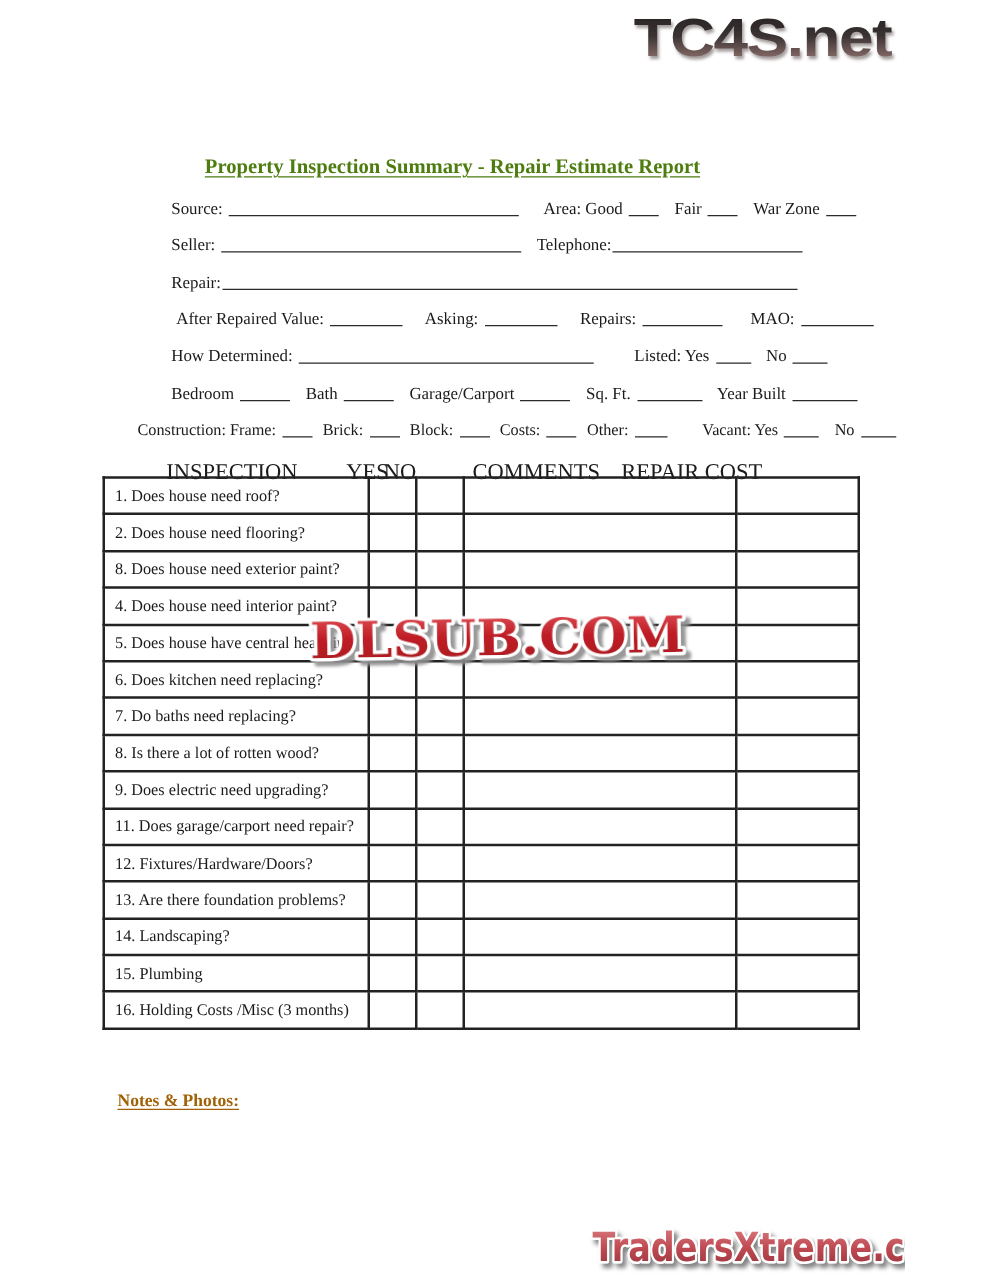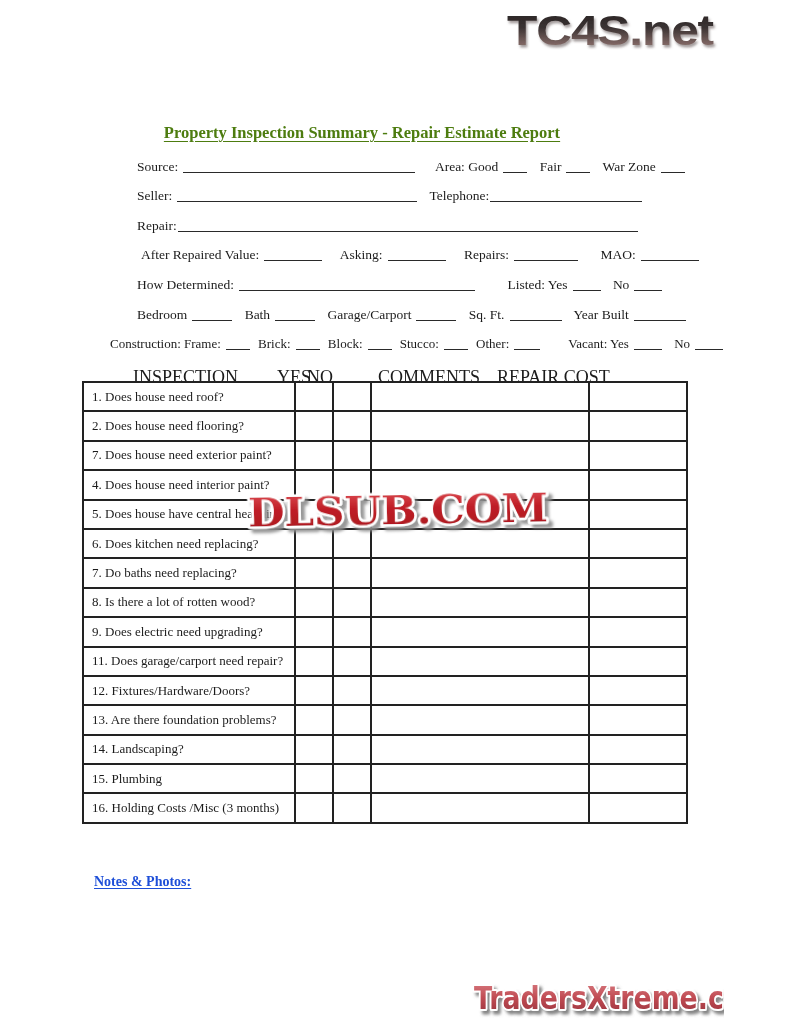--- a/index.html
+++ b/index.html
@@ -36,21 +36,21 @@
   }
   table.insp td {
     border:2px solid #222222; height:27.4px; font-size:13px;
     color:#1b1b1b; padding:0; vertical-align:middle;
   }
   table.insp td.c1 { padding-left:8px; }
 
   
   .notes {
     position:absolute; left:94px; top:874px; font-size:14px; font-weight:bold;
-    text-decoration:underline; text-underline-offset:2px; color:#1d4ed8;
+    text-decoration:underline; text-underline-offset:2px; color:#a16207;
   }
 </style>
 </head>
 <body>
 
 <div class="page">
 
   <div class="tc4s-wrap">
     <svg width="218" height="54" viewBox="0 0 218 54">
       <defs>
@@ -104,21 +104,21 @@
     <span>Bath</span><span class="bl" style="width:40px;"></span>
     <span>Garage/Carport</span><span class="bl" style="width:40px;"></span>
     <span>Sq. Ft.</span><span class="bl" style="width:52px;"></span>
     <span>Year Built</span><span class="bl last" style="width:52px;"></span>
   </div>
 
   <div class="fl" style="top:336px; left:110px; font-size:13px;">
     <span>Construction: Frame:</span><span class="bl" style="width:24px; margin-right:5px;"></span>
     <span>Brick:</span><span class="bl" style="width:24px; margin-right:5px;"></span>
     <span>Block:</span><span class="bl" style="width:24px; margin-right:5px;"></span>
-    <span>Stucco:</span><span class="bl" style="width:24px; margin-right:5px;"></span>
+    <span>Costs:</span><span class="bl" style="width:24px; margin-right:5px;"></span>
     <span>Other:</span><span class="bl" style="width:26px;"></span><span class="gap" style="width:16px;"></span>
     <span>Vacant: Yes</span><span class="bl" style="width:28px;"></span>
     <span>No</span><span class="bl last" style="width:28px;"></span>
   </div>
 
   <span class="thdr" style="left:133px;">INSPECTION</span>
   <span class="thdr" style="left:277px;">YES</span>
   <span class="thdr" style="left:307px;">NO</span>
   <span class="thdr" style="left:378px;">COMMENTS</span>
   <span class="thdr" style="left:497px;">REPAIR COST</span>
@@ -140,21 +140,21 @@
           <td></td>
         </tr>
       <tr>
           <td class="c1">2. Does house need flooring?</td>
           <td></td>
           <td></td>
           <td></td>
           <td></td>
         </tr>
       <tr>
-          <td class="c1">7. Does house need exterior paint?</td>
+          <td class="c1">8. Does house need exterior paint?</td>
           <td></td>
           <td></td>
           <td></td>
           <td></td>
         </tr>
       <tr>
           <td class="c1">4. Does house need interior paint?</td>
           <td></td>
           <td></td>
           <td></td>

